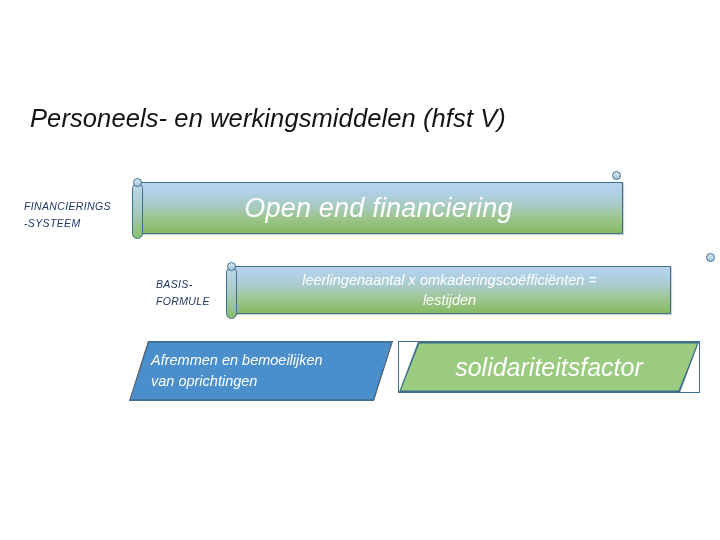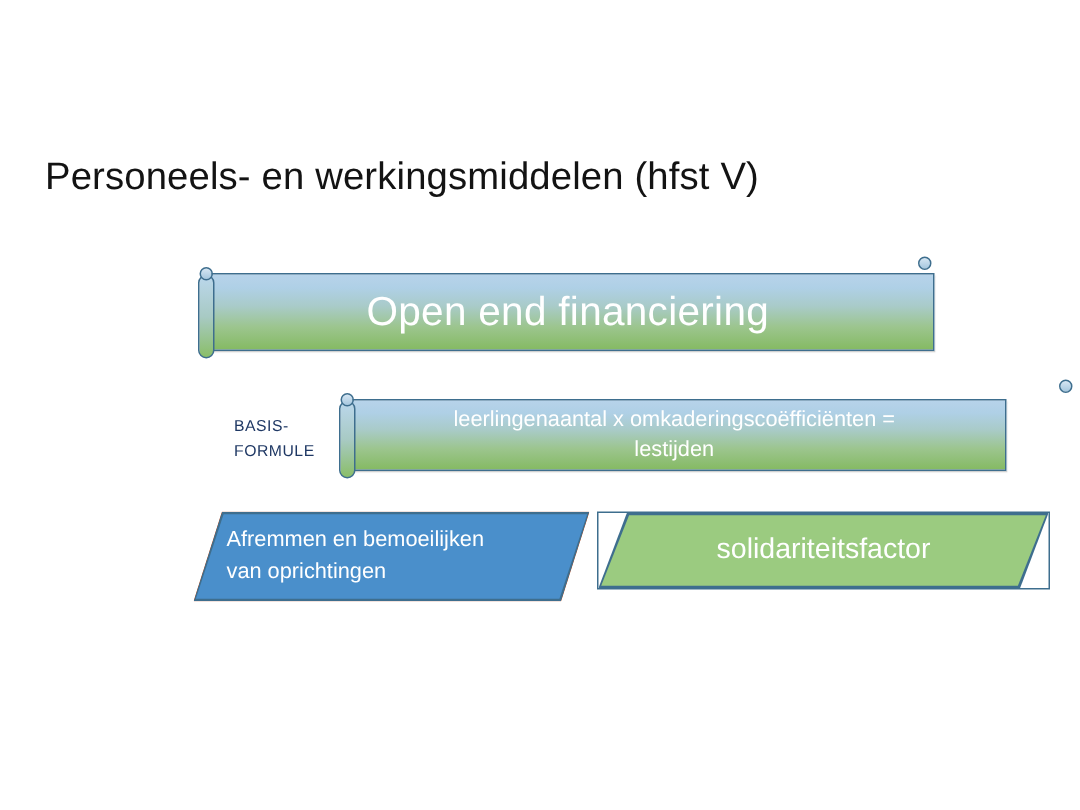--- a/index.html
+++ b/index.html
@@ -13,20 +13,21 @@
     position: relative;
     overflow: hidden;
     font-family: "Liberation Sans", "DejaVu Sans", sans-serif;
     -webkit-font-smoothing: antialiased;
   }
 
   #slide {
     position: absolute;
     inset: 0;
     background: #ffffff;
+    font-style: italic;
   }
 
   
   .slide-title {
     position: absolute;
     left: 30px;
     top: 104px;
     width: 660px;
     font-size: 25.5px;
     font-weight: 400;
@@ -155,31 +156,35 @@
     background: #3E6E8E;
     clip-path: polygon(6.3% 0, 100% 0, 93.7% 100%, 0 100%);
   }
   #pgram-solidariteit .pgram-fill {
     position: absolute; inset: 0;
     background: #9BCB80;
     clip-path: polygon(6.8% 3%, 99.4% 3%, 93.2% 97%, 0.6% 97%);
   }
   #pgram-solidariteit .pgram-text {
     left: 0; right: 0;
-    font-size: 19px;
+    font-size: 25px;
     text-align: center;
   }
 </style>
 </head>
 <body>
 
 <div id="slide">
 
   <div class="slide-title">Personeels- en werkingsmiddelen (hfst V)</div>
 
+  <div class="stage-label" id="label-financiering">
+    <span>FINANCIERINGS</span>
+    <span>-SYSTEEM</span>
+  </div>
 
   <div class="stage-label" id="label-basisformule">
     <span>BASIS-</span>
     <span>FORMULE</span>
   </div>
 
 
   <div class="gbar" id="bar-open-end">
     <div class="gbar-text">Open end financiering</div>
   </div>

